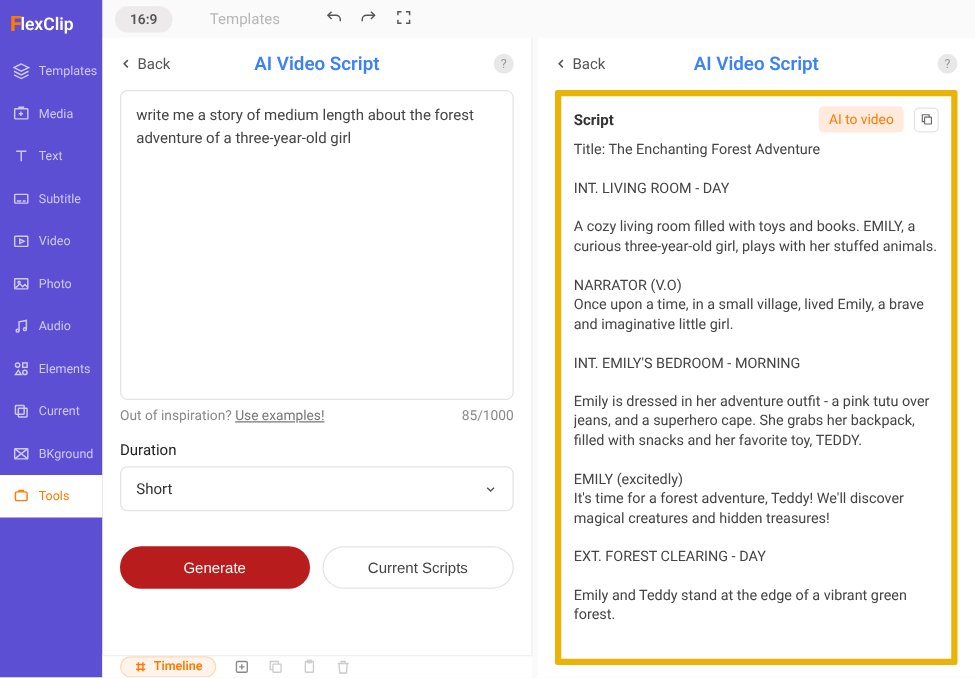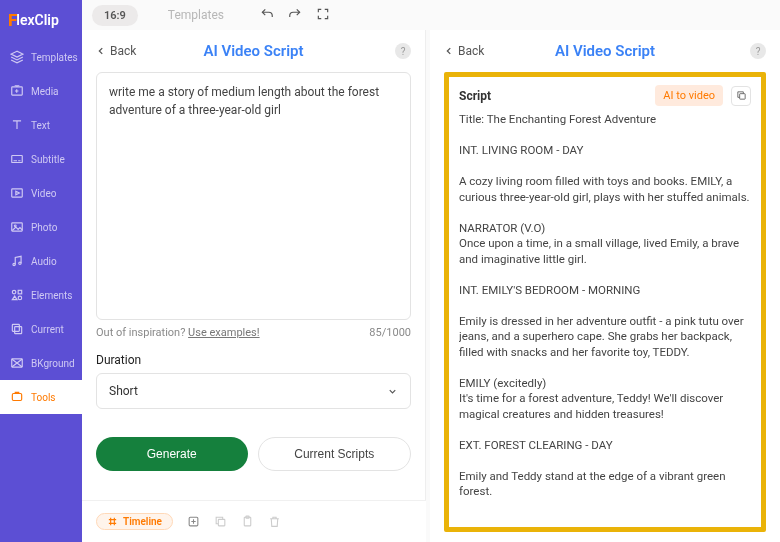--- a/index.html
+++ b/index.html
@@ -38,34 +38,34 @@
 
 .panel-left-body { padding: 0 14px 10px 14px; display: flex; flex-direction: column; flex: 1; }
 .prompt-box { width: 100%; height: 248px; border: 1px solid #e3e3e3; border-radius: 6px; padding: 10px 12px; font-size: 12px; color: #444; resize: none; outline: none; font-family: inherit; line-height: 1.5; }
 .prompt-foot { display: flex; justify-content: space-between; font-size: 11px; color: #8a8a8a; margin-top: 6px; }
 .prompt-foot a { color: #777; text-decoration: underline; }
 .duration-label { font-size: 12px; font-weight: 400; margin-top: 14px; margin-bottom: 6px; color: #222; }
 .duration-select { border: 1px solid #e3e3e3; border-radius: 6px; padding: 10px 12px; display: flex; justify-content: space-between; align-items: center; font-size: 12px; cursor: pointer; }
 
 .action-row { display: flex; gap: 10px; margin-top: 28px; }
 .btn { flex: 1; height: 34px; border-radius: 17px; display: flex; align-items: center; justify-content: center; font-size: 12px; cursor: pointer; border: none; }
-.btn-primary { background: #15803d; color: #fff; font-weight: 500;}
+.btn-primary { background: #b91c1c; color: #fff; font-weight: 500;}
 .btn-secondary { background: #fff; border: 1px solid #e3e3e3; color: #444; }
 
 
 .script-wrap { margin: 0 14px 10px 14px; border: 5px solid #eab308; border-radius: 2px; padding: 8px 10px 10px 10px; flex: 1; overflow: hidden; display: flex; flex-direction: column; }
 .script-head { display: flex; align-items: center; gap: 8px; }
 .script-head .sh-title { font-weight: 700; font-size: 12px; flex: 1; }
 .ai-to-video { background: #ffeadd; color: #ff7a00; border-radius: 4px; padding: 4px 8px; font-size: 11px; cursor: pointer; }
 .copy-btn { width: 20px; height: 20px; border: 1px solid #e3e3e3; border-radius: 4px; display: flex; align-items: center; justify-content: center; cursor: pointer; }
 .copy-btn svg { width: 11px; height: 11px; }
 .script-body { margin-top: 6px; font-size: 11.5px; color: #444; line-height: 1.35; overflow-y: auto; flex: 1; white-space: pre-line; }
 
 
-.bottom-strip { position: absolute; left: 82px; bottom: 0; right: 354px; height: 42px; background: #fff; display: flex; align-items: center; gap: 14px; padding: 0 14px; border-top: 1px solid #f0f0f0; }
+.bottom-strip { position: absolute; left: 82px; bottom: 0; right: 354px; height: 18px; background: #fff; display: flex; align-items: center; gap: 14px; padding: 0 14px; border-top: 1px solid #f0f0f0; }
 .timeline-pill { display: flex; align-items: center; gap: 5px; background: #fff4eb; border: 1px solid #ffd9b8; color: #ff7a00; border-radius: 12px; padding: 2px 10px; font-size: 10px; font-weight: 600; }
 .bs-ico { color: #888; display: flex; }
 .bs-ico svg { width: 13px; height: 13px; }
 .bs-ico.dis { color: #ccc; }
 </style>
 </head>
 <body>
 
 <div class="app">
   <div class="sidebar">

